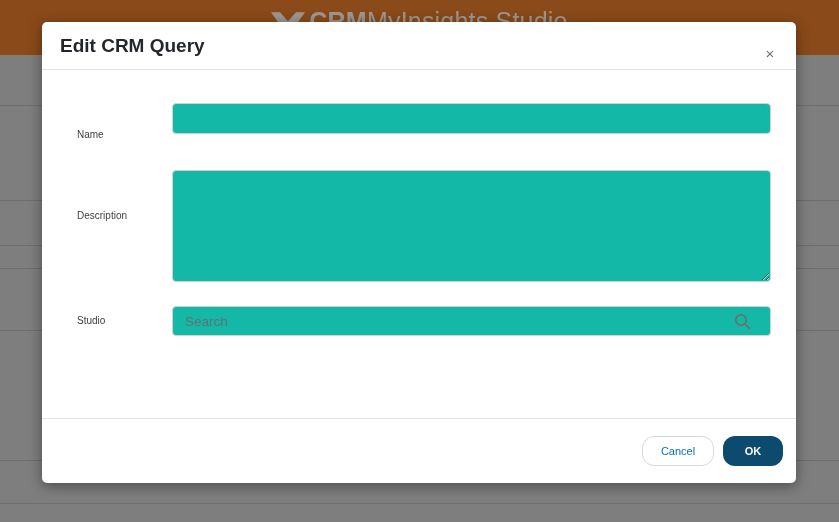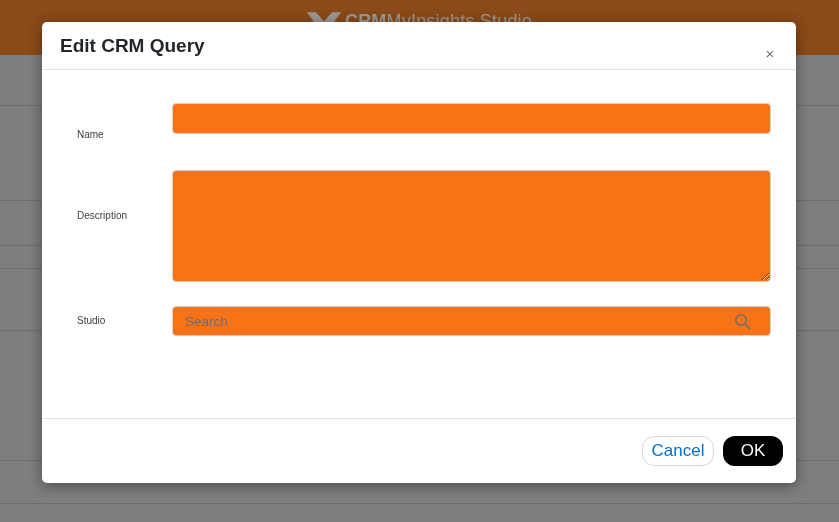--- a/index.html
+++ b/index.html
@@ -9,21 +9,21 @@
   .screen { position: relative; width: 839px; height: 522px; background: #7e7e7e; overflow: hidden; }
 
   
   .app-header {
     position: absolute; left: 0; top: 0; width: 839px; height: 55px;
     background: #8a4a19; display: flex; justify-content: center; align-items: flex-start;
     padding-top: 6px;
   }
   .brand { display: flex; align-items: flex-start; gap: 4px; color: #9d9792; }
   .brand svg { margin-top: 6px; }
-  .brand-text { font-size: 18px; letter-spacing: 0.2px; line-height: 30px; }
+  .brand-text { font-size: 25px; letter-spacing: 0.2px; line-height: 30px; }
   .brand-bold { font-weight: 700; }
   .bg-line { position: absolute; left: 0; width: 839px; height: 1px; background: #6d6d6d; }
 
   
   .modal {
     position: absolute; left: 42px; top: 22px; width: 754px; height: 461px;
     background: #ffffff; border-radius: 5px;
     box-shadow: 0 3px 14px rgba(0,0,0,0.40);
   }
   .modal-header {
@@ -36,36 +36,36 @@
     position: absolute; right: 14px; top: 20px; width: 24px; height: 24px;
     background: none; border: none; cursor: pointer;
     font-size: 15px; color: #706e6b; line-height: 24px; text-align: center;
     font-family: "Liberation Sans", sans-serif;
   }
 
   .field-label { position: absolute; left: 35px; font-size: 10px; color: #3e3e3c; line-height: 16px; }
 
   .text-input, .text-area {
     position: absolute; left: 130px; width: 599px;
-    border: 1px solid #d4d2d0; border-radius: 4px; background: #f97316;
+    border: 1px solid #d4d2d0; border-radius: 4px; background: #14b8a6;
     font-family: "Liberation Sans", sans-serif; font-size: 13.5px; color: #16325c;
     padding: 0 12px; outline: none;
   }
   .text-input::placeholder, .text-area::placeholder { color: #696e74; }
   .name-input { top: 81px; height: 31px; }
   .error-text { position: absolute; left: 130px; top: 115px; font-size: 12.5px; color: #c23934; line-height: 16px; }
   .desc-area { top: 148px; height: 112px; padding: 8px 12px; resize: both; }
   .object-input { top: 284px; height: 30px; padding-right: 34px; }
   .search-icon { position: absolute; left: 692px; top: 291px; pointer-events: none; }
 
   .modal-footer-divider { position: absolute; left: 0; top: 396px; width: 100%; height: 1px; background: #e3e3e3; }
-  .btn { position: absolute; top: 414px; height: 30px; border-radius: 12px; font-size: 17px;
+  .btn { position: absolute; top: 414px; height: 30px; border-radius: 12px; font-size: 11px;
          font-family: "Liberation Sans", sans-serif; cursor: pointer; }
   .btn-cancel { left: 600px; width: 72px; background: #fff; border: 1px solid #d8d8d8; color: #0070d2; }
-  .btn-ok { left: 681px; width: 60px; background: #000000; border: none; color: #fafafa; cursor: default; }
+  .btn-ok { left: 681px; width: 60px; background: #0c4a6e; border: none; color: #fafafa; cursor: default; font-weight: bold; }
 </style>
 </head>
 <body>
 
 <div class="screen">
 
   <div class="app-header">
     <div class="brand">
       <svg width="34" height="24" viewBox="0 0 38 26">
         <polygon points="0,0 10,0 19,10 28,0 38,0 19,26" fill="#9d9792"></polygon>

